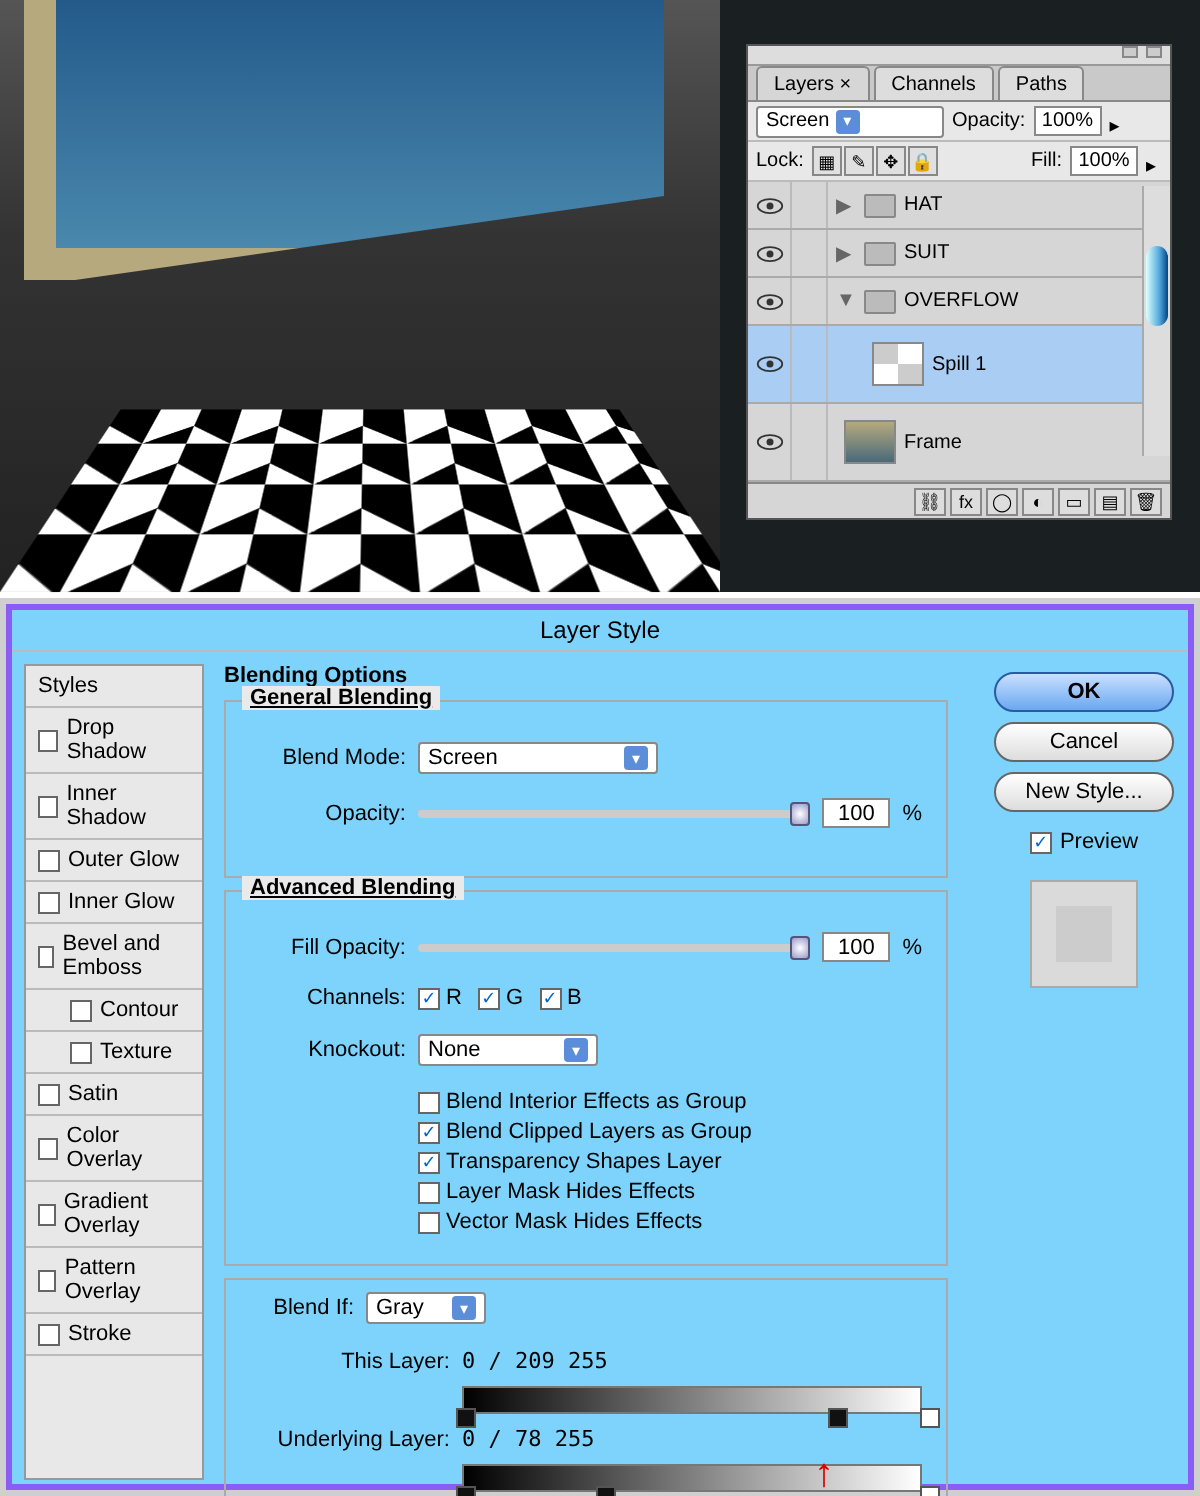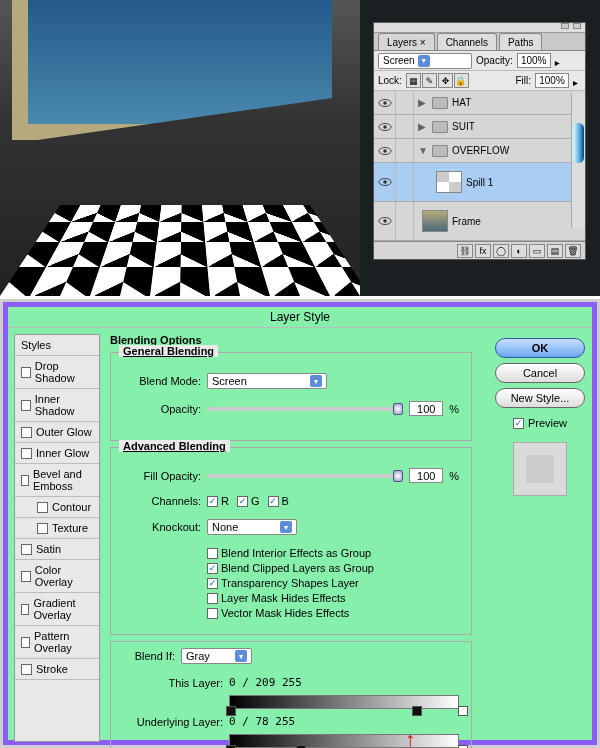--- a/index.html
+++ b/index.html
@@ -38,21 +38,21 @@
 .thumb.trans div { width:50%; height:50%; }
 .thumb.trans div:nth-child(1),.thumb.trans div:nth-child(4){background:#ccc;}
 .thumb.pic { background:linear-gradient(#b5a97d,#4a6a7a); }
 .lp-foot { height:18px; display:flex; align-items:center; justify-content:flex-end; gap:2px; padding:0 4px; background:#d6d6d6; border-top:1px solid #888; }
 .foot-btn { width:16px; height:14px; border:1px solid #888; background:#ddd; display:flex; align-items:center; justify-content:center; font-size:9px; }
 .lp-scroll { position:absolute; top:70px; right:0; width:14px; height:135px; background:#ddd; border-left:1px solid #aaa; }
 .lp-scroll .th { position:absolute; top:30px; left:1px; width:11px; height:40px; background:linear-gradient(90deg,#dff,#5ad 60%,#048); border-radius:6px; }
 
 
 .ls-wrap { position:absolute; top:299px; left:0; width:600px; height:449px; background:#cfcfcf; padding:3px; }
-.ls-dialog { width:594px; height:443px; background:#86efac; border:5px solid #8b5cf6; }
+.ls-dialog { width:594px; height:443px; background:#7dd3fc; border:3px solid #8b5cf6; }
 .ls-title { text-align:center; font-size:12px; padding:3px 0; border-bottom:1px solid #bbb; }
 .ls-body { display:flex; height:420px; }
 .ls-side { width:148px; margin:6px; background:#e8e8e8; border:1px solid #999; }
 .ls-side-h { padding:4px 6px; border-bottom:1px solid #bbb; }
 .ls-item { padding:4px 6px; border-bottom:1px solid #bbb; display:flex; align-items:center; gap:4px; }
 .ls-item.sel { background:#a9cdf3; }
 .ls-item.indent { padding-left:22px; }
 .cb { width:11px; height:11px; border:1px solid #666; background:#fff; display:inline-flex; align-items:center; justify-content:center; font-size:9px; color:#06c; }
 .ls-main { flex:1; padding:6px 4px; display:flex; gap:20px; }
 .ls-opts { flex:1; }
@@ -340,21 +340,21 @@
             <div class="cblabel" style="margin:3px 0">
                   <span class="cb"></span>
                   <span>Vector Mask Hides Effects</span>
                 </div>
           </div>
         </div>
 
         <div class="fieldset" style="padding-bottom:18px">
           <div class="optrow" style="margin-top:-2px">
             <span style="width:52px;text-align:right">Blend If:</span>
-            <div class="dd" style="width:71px">
+            <div class="dd" style="width:60px">
                   <span>Gray</span>
                   <span class="arr" style="margin-left:auto">▾</span>
                 </div>
           </div>
           <div class="bi-row">
             <span class="lbl">This Layer:</span>
             <span style="font-family:monospace">0   /   209        255</span>
           </div>
           <div class="bi-row">
                 <span class="lbl"></span>

